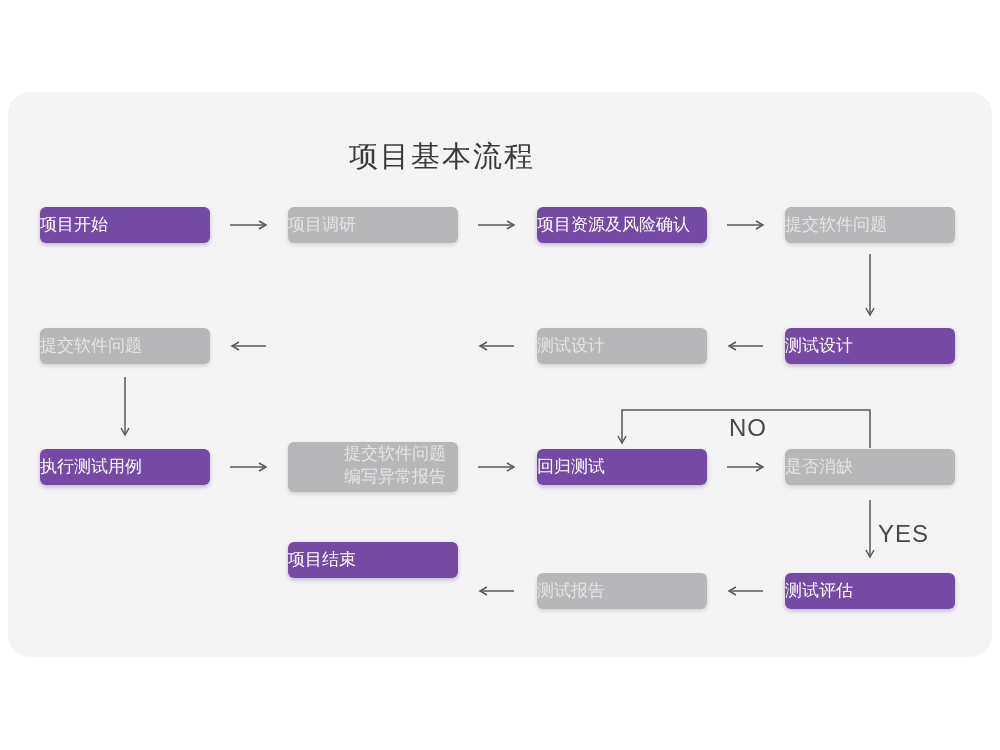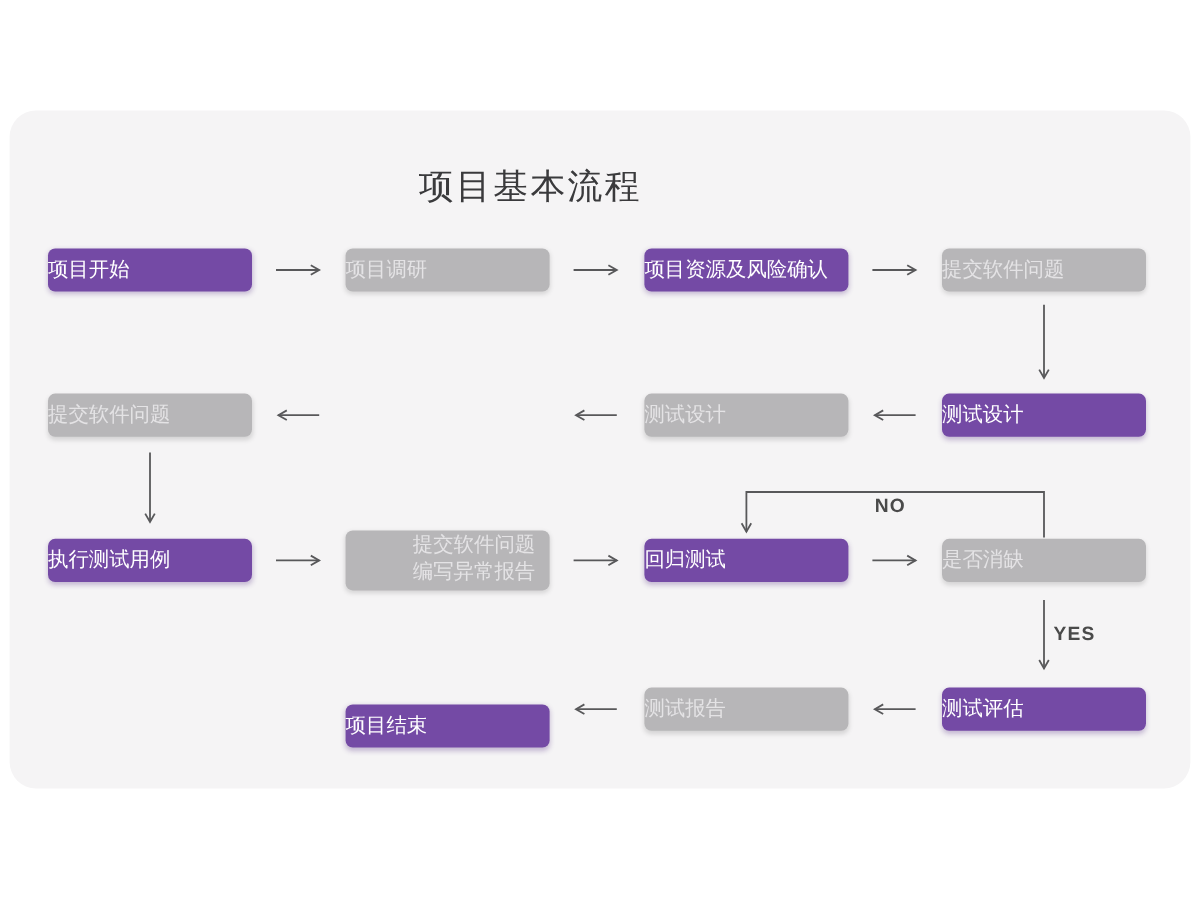--- a/index.html
+++ b/index.html
@@ -45,23 +45,22 @@
   .node.primary{
     background:var(--primary);color:var(--primary-text);
     box-shadow:0 2px 4px rgba(80,40,130,0.30);
   }
   .node.secondary{
     background:var(--secondary);color:var(--secondary-text);
     box-shadow:0 2px 4px rgba(0,0,0,0.14);
   }
   .node.tall{height:50px;flex-direction:column;line-height:23px;padding-left:44px;}
   .edge-label{
-    position:absolute;font-size:16px;letter-spacing:1px;
+    position:absolute;font-size:24px;letter-spacing:1px;
     color:var(--edge-label-color);
-    font-weight:bold;
   }
 </style>
 </head>
 <body>
 
 <div class="page">
   <div class="card"></div>
 
   <h1 class="title">项目基本流程</h1>
 
@@ -126,21 +125,21 @@
     <span>提交软件问题</span>
     <span>编写异常报告</span>
   </div>
   <div class="node primary" style="left:537px;top:449px">
     <span>回归测试</span>
   </div>
   <div class="node secondary" style="left:785px;top:449px">
     <span>是否消缺</span>
   </div>
 
-  <div class="node primary" style="left:288px;top:587px">
+  <div class="node primary" style="left:288px;top:542px">
     <span>项目结束</span>
   </div>
   <div class="node secondary" style="left:537px;top:573px">
     <span>测试报告</span>
   </div>
   <div class="node primary" style="left:785px;top:573px">
     <span>测试评估</span>
   </div>
 
   <div class="edge-label" style="left:729px;top:414px">NO</div>

